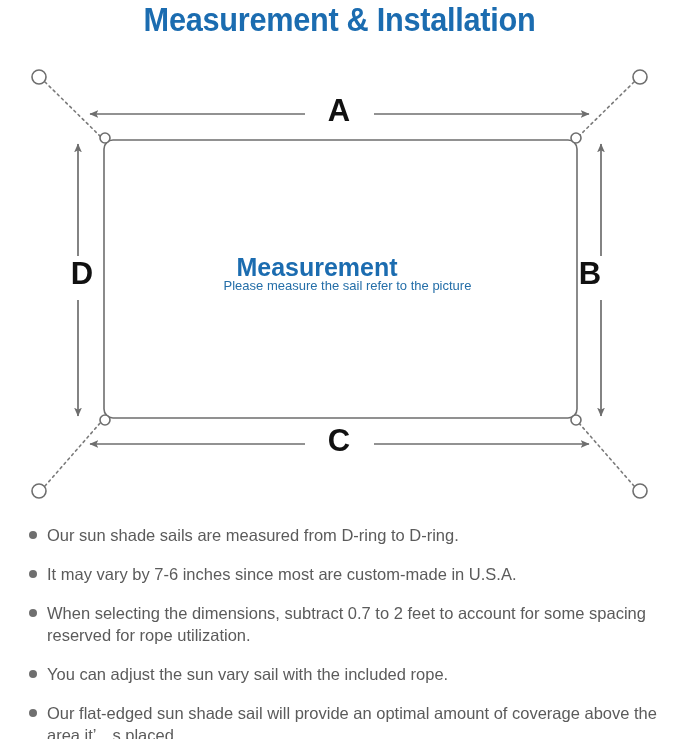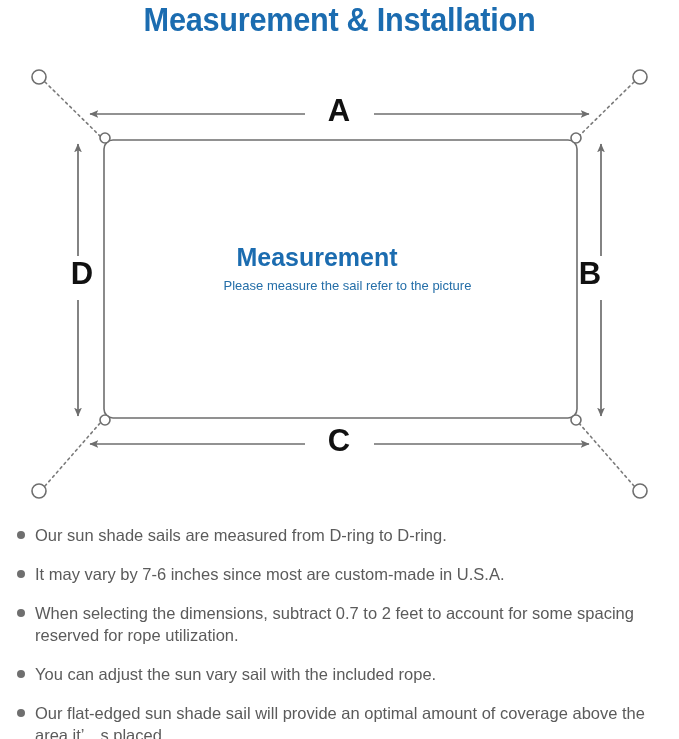--- a/index.html
+++ b/index.html
@@ -57,21 +57,21 @@
     text-align: center;
   }
   #label-a { left: 307px; top: 47px; width: 64px; }
   #label-c { left: 307px; top: 377px; width: 64px; }
   #label-b { left: 562px; top: 210px; width: 56px; }
   #label-d { left: 54px; top: 210px; width: 56px; }
 
   #center-title {
     position: absolute;
     left: 0;
-    top: 194px;
+    top: 204px;
     width: 634px;
     text-align: center;
     font-family: "Liberation Sans", sans-serif;
     font-weight: bold;
     font-size: 25px;
     line-height: 30px;
     color: #1b6cb0;
   }
   #center-sub {
     position: absolute;
@@ -90,21 +90,21 @@
   #notes {
     position: absolute;
     left: 0;
     top: 524px;
     width: 679px;
   }
   .note-item {
     position: relative;
     padding-left: 31px;
     padding-right: 6px;
-    margin: 0 0 17px 4px;
+    margin: 0 0 17px 16px;
     font-family: "Liberation Sans", sans-serif;
     font-size: 16.5px;
     line-height: 22px;
     color: #5b5b5b;
   }
   .note-item:last-child { margin-bottom: 0; }
   .note-bullet {
     position: absolute;
     left: 13px;
     top: 7px;

